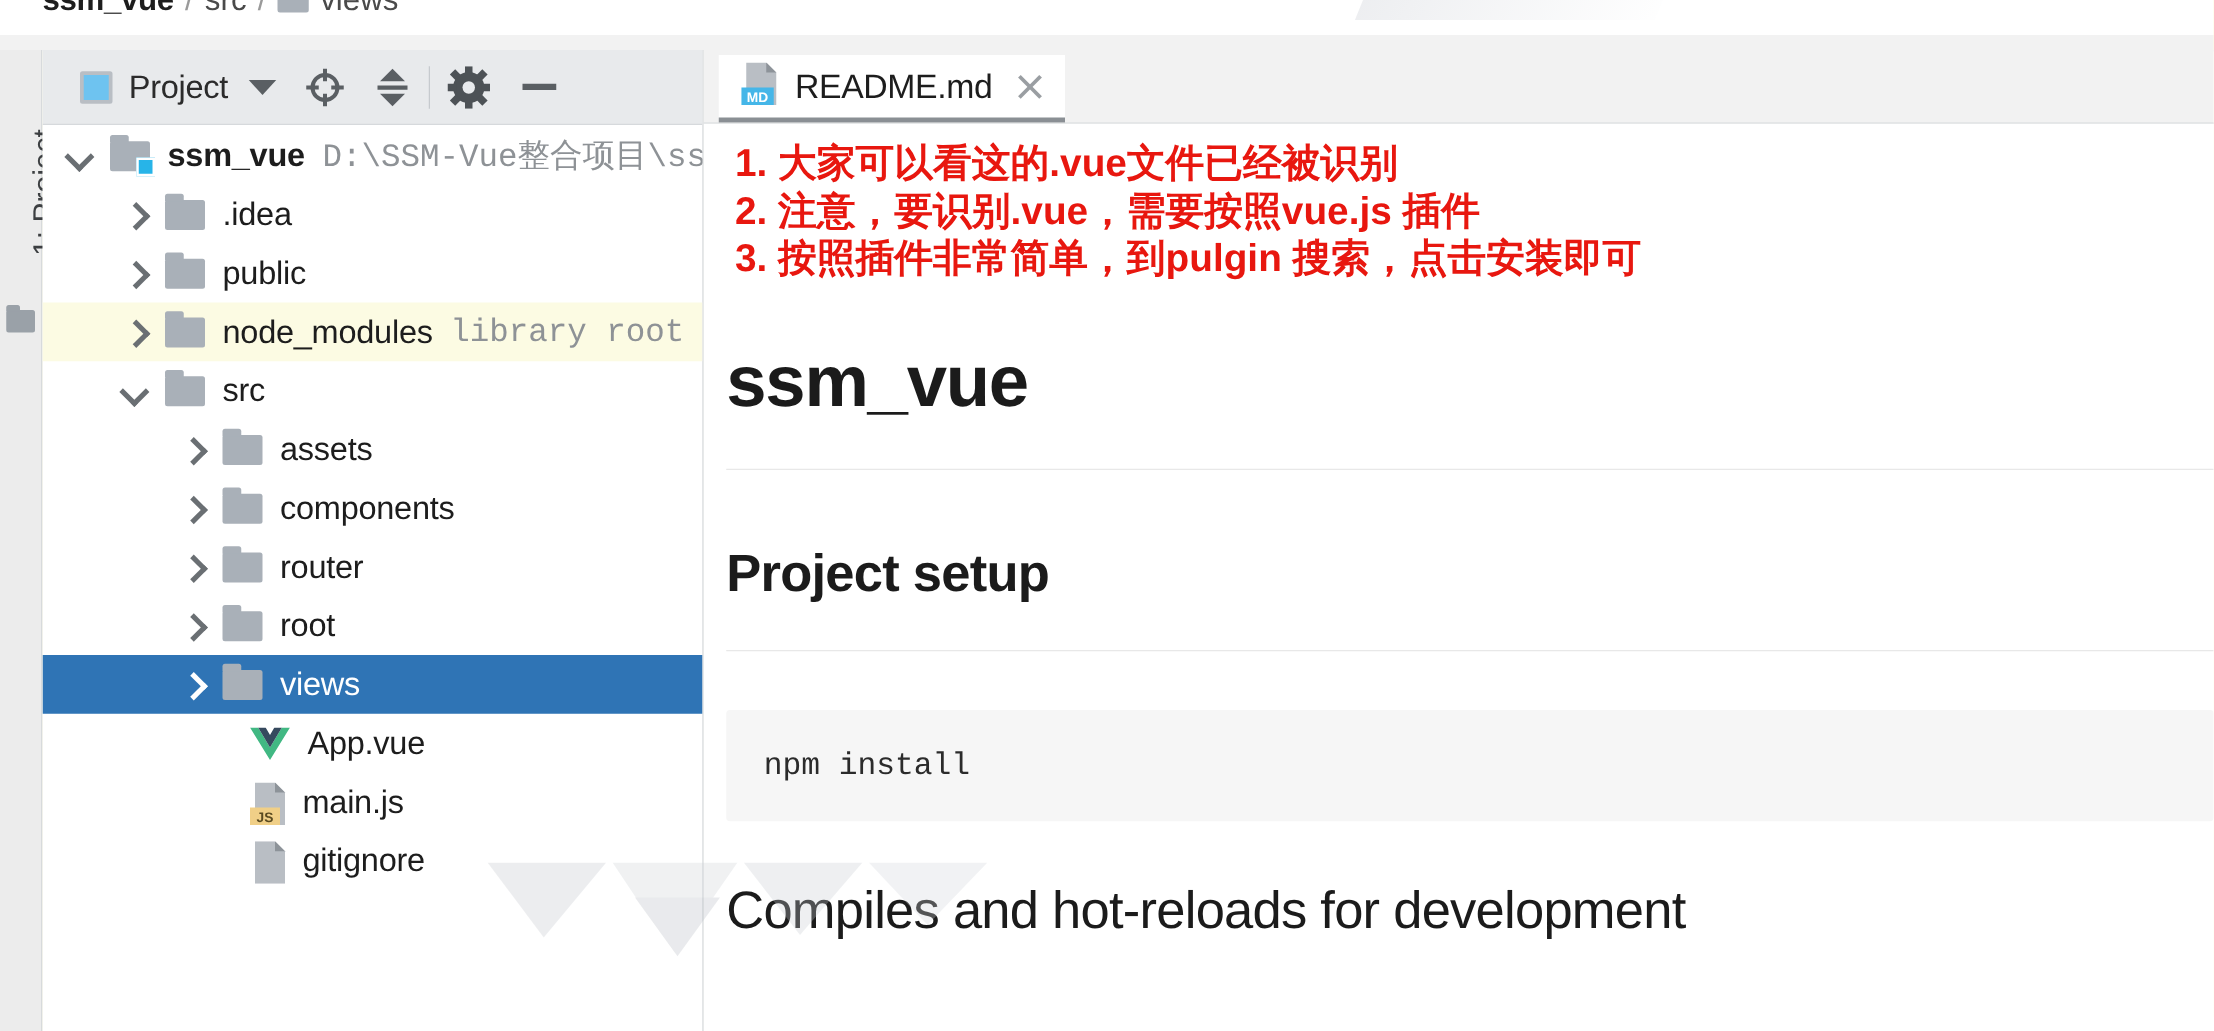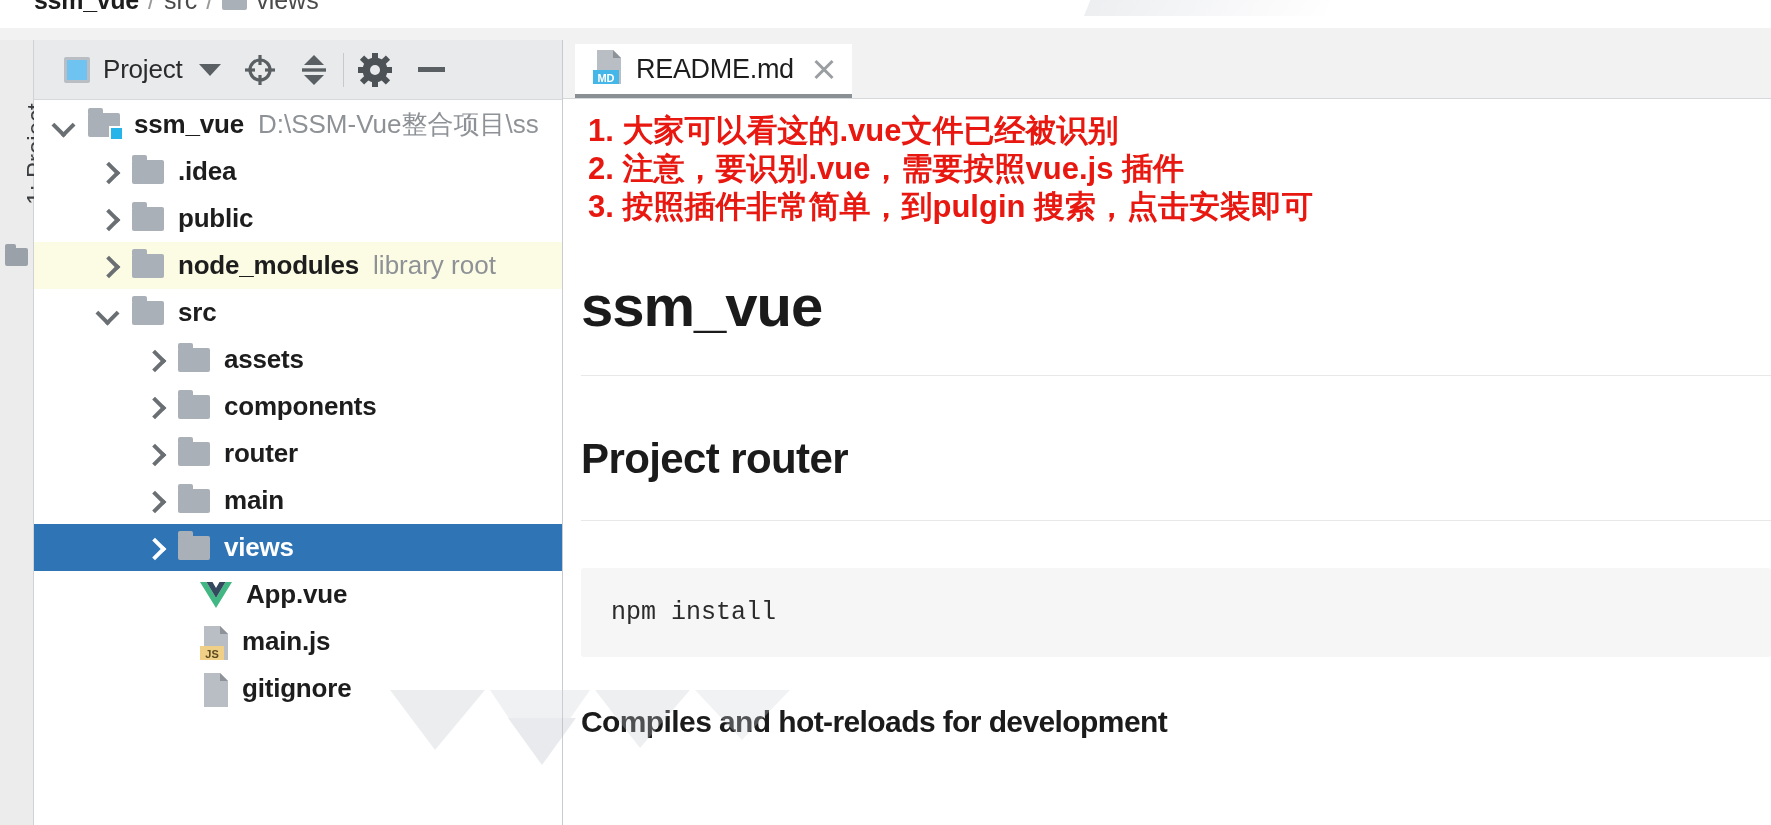--- a/index.html
+++ b/index.html
@@ -240,27 +240,27 @@
   }
   .file-ico {
     width: 28px; height: 32px;
     flex: none;
     margin-left: 14px;
     position: relative;
   }
   .tree-label {
     margin-left: 14px;
     letter-spacing: -0.2px;
-    font-weight: bold;
   }
   .tree-label.bold { font-weight: bold; }
   .tree-hint {
     margin-left: 14px;
     color: #8e9296;
     font-weight: normal;
+    font-family: Liberation Mono, monospace;
   }
 
   
   .ind0 { padding-left: 18px; }
   .ind1 { padding-left: 62px; }
   .ind2 { padding-left: 108px; }
   .ind2b { padding-left: 152px; }
 
   
   .editor-area {
@@ -346,22 +346,22 @@
     background: #f6f6f6;
     border-radius: 3px;
     padding: 30px 0 30px 30px;
     font-family: "Liberation Mono", monospace;
     font-size: 25px;
     color: #2b2b2b;
     width: 100%;
     box-sizing: border-box;
   }
   .md-h2b {
-    font-size: 30px;
-    font-weight: bold;
+    font-size: 42px;
+    font-weight: normal;
     color: #1b1b1b;
     letter-spacing: -0.6px;
     margin: 0;
     padding: 50px 0 0 0;
     line-height: 1;
   }
 
   
   .annotations {
     position: absolute;
@@ -525,21 +525,21 @@
 
       <div class="tree-row ind2">
         <div class="arrow right"></div>
         <div class="folder-ico"></div>
         <span class="tree-label">router</span>
       </div>
 
       <div class="tree-row ind2">
         <div class="arrow right"></div>
         <div class="folder-ico"></div>
-        <span class="tree-label">main</span>
+        <span class="tree-label">root</span>
       </div>
 
       <div class="tree-row ind2 selected">
         <div class="arrow right"></div>
         <div class="folder-ico"></div>
         <span class="tree-label">views</span>
       </div>
 
       <div class="tree-row ind2b">
         <div class="vue-ico">
@@ -588,21 +588,21 @@
           </svg>
         </span>
         <span class="tab-label">README.md</span>
         <span class="tab-close"></span>
       </div>
     </div>
 
     <div class="preview">
       <h1 class="md-h1">ssm_vue</h1>
       <div class="md-hr"></div>
-      <h2 class="md-h2">Project router</h2>
+      <h2 class="md-h2">Project setup</h2>
       <div class="md-hr"></div>
       <div class="md-code">npm install</div>
       <h2 class="md-h2b">Compiles and hot-reloads for development</h2>
     </div>
   </div>
 
   <div class="annotations">
     <div class="anno-line">1. 大家可以看这的.vue文件已经被识别</div>
     <div class="anno-line">2. 注意，要识别.vue，需要按照vue.js 插件</div>
     <div class="anno-line">3. 按照插件非常简单，到pulgin 搜索，点击安装即可</div>

